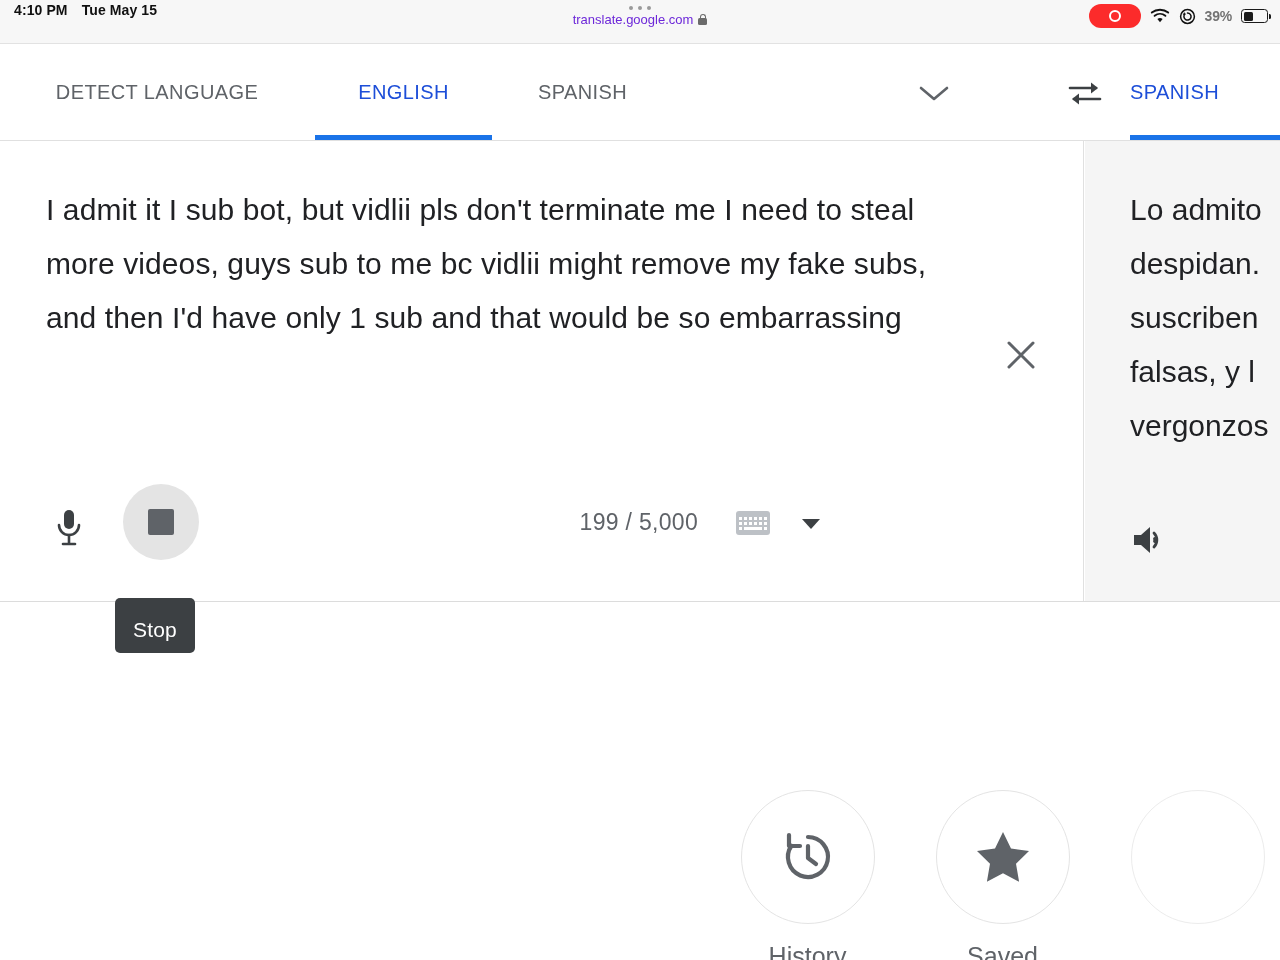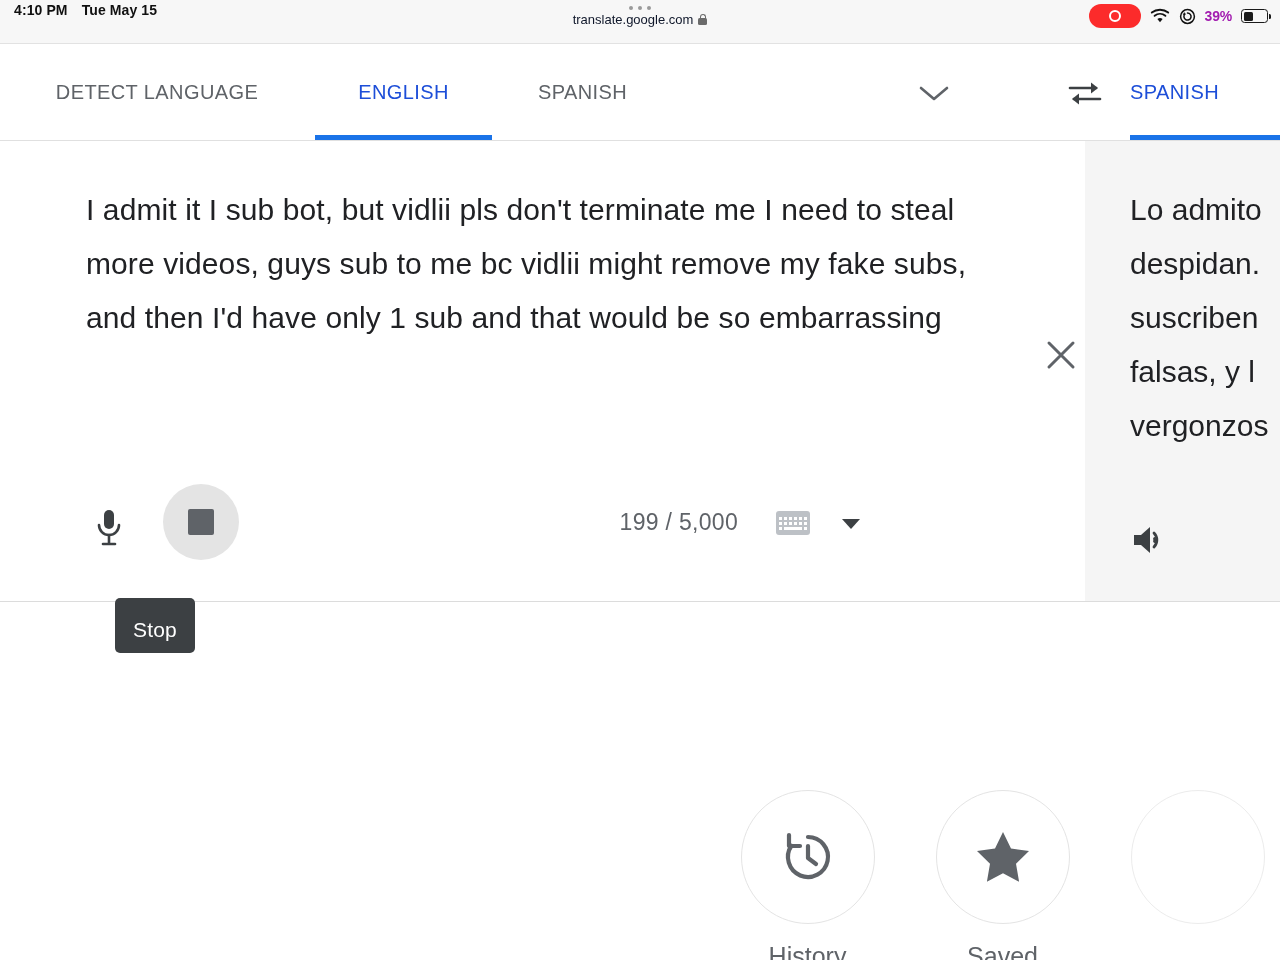--- a/index.html
+++ b/index.html
@@ -61,21 +61,21 @@
     border-radius: 50%;
     background: #9a9a9a;
   }
   .url-line {
     margin-top: 2px;
     display: flex;
     align-items: center;
     justify-content: center;
     gap: 5px;
     font-size: 13px;
-    color: #0f172a;
+    color: #6d28d9;
   }
   .lock {
     display: inline-block;
     width: 9px; height: 11px;
     position: relative;
   }
   .lock::before {
     content: "";
     position: absolute;
     left: 1.5px; top: 0;
@@ -111,21 +111,21 @@
     width: 12px; height: 12px;
     border-radius: 50%;
     border: 2.4px solid #ffffff;
     box-sizing: border-box;
   }
   .wifi { width: 20px; height: 16px; }
   .rot  { width: 17px; height: 17px; }
   .batt-text {
     font-size: 14px;
     font-weight: bold;
-    color: #a21caf;
+    color: #737373;
     letter-spacing: -0.2px;
   }
   .batt {
     position: relative;
     width: 27px; height: 14px;
     border: 1.6px solid #1a1a1a;
     border-radius: 3.5px;
     box-sizing: border-box;
   }
   .batt::after {
@@ -193,21 +193,20 @@
     border-bottom: 1px solid #dcdcdc;
     box-sizing: border-box;
   }
   .source-pane {
     position: absolute;
     left: 0; top: 0;
     width: 1084px;
     height: 460px;
     border-right: 1px solid #e0e0e0;
     box-sizing: border-box;
-    margin-left: 40px;
   }
   .source-text {
     position: absolute;
     left: 46px; top: 42px;
     width: 900px;
     font-size: 30px;
     line-height: 54px;
     color: #202124;
     letter-spacing: 0.1px;
   }

